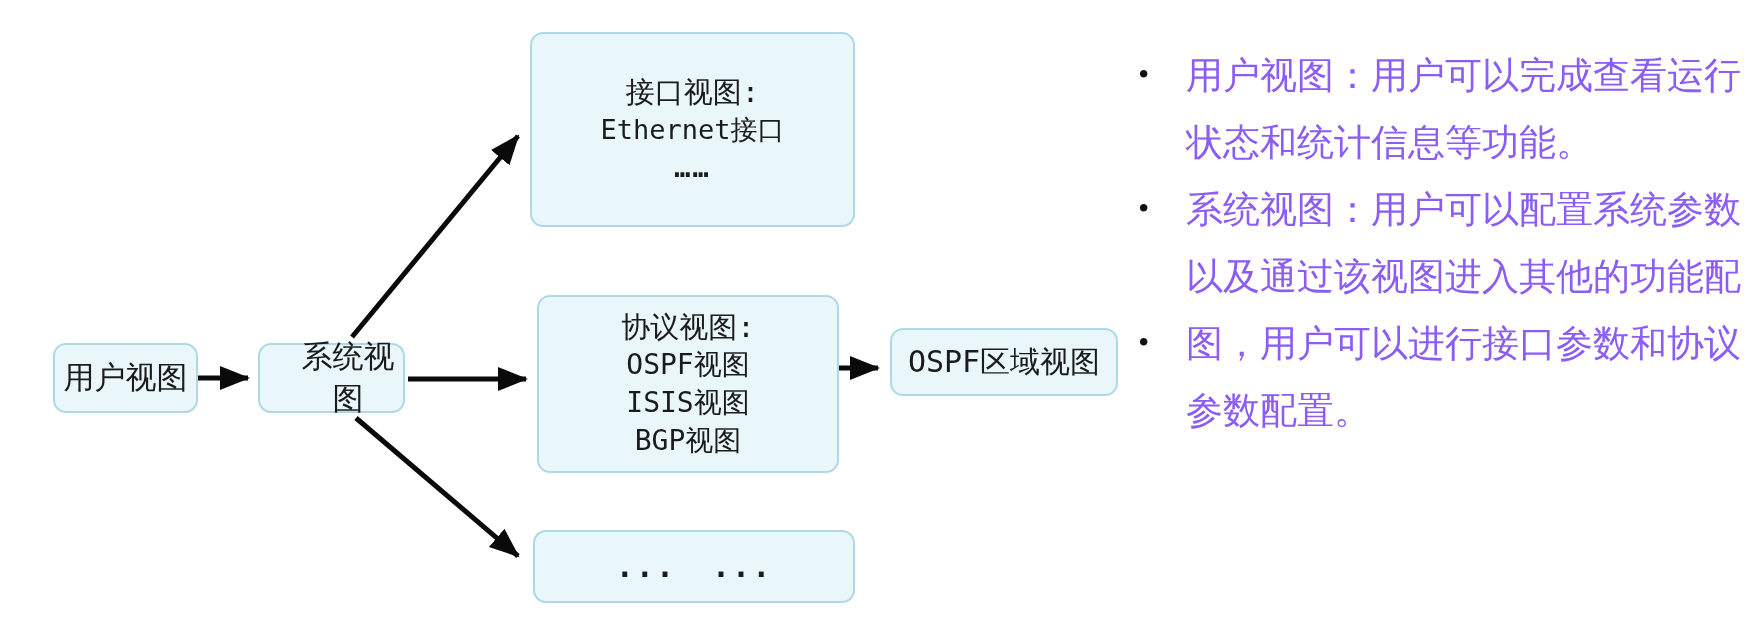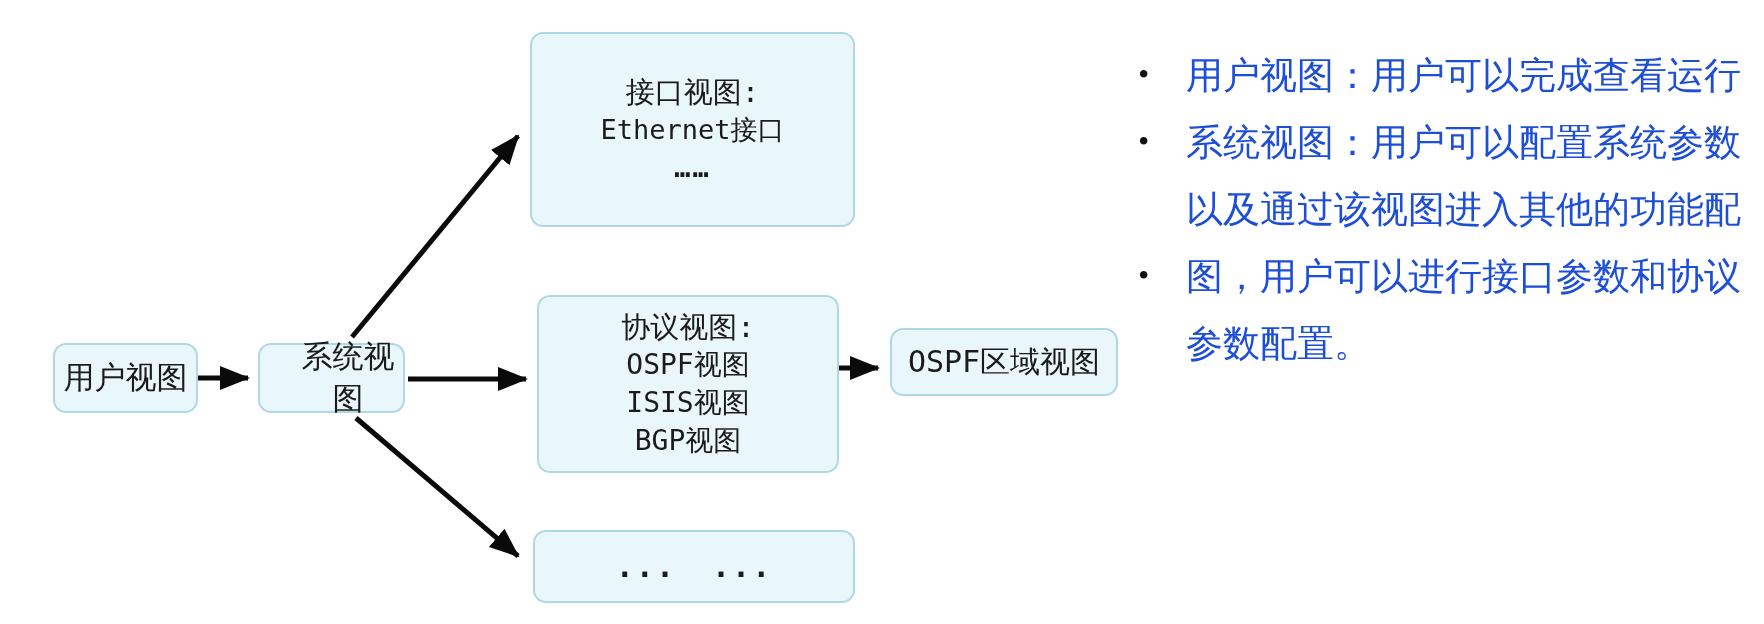--- a/index.html
+++ b/index.html
@@ -45,21 +45,21 @@
     width:58px; flex:0 0 58px;
     font-size:26px; line-height:67px;
     text-align:left; padding-left:8px;
     box-sizing:border-box;
     color:#111111;
   }
   .bullet-lines{flex:1;}
   .bullet-line{
     font-size:37px; line-height:67px;
     white-space:nowrap;
-    color:#1d4ed8;
+    color:#8b5cf6;
   }
 </style>
 </head>
 <body>
 
 <div class="canvas">
 
   <svg class="arrows" viewBox="0 0 1764 624" xmlns="http://www.w3.org/2000/svg">
     <defs>
       <marker id="ah" markerWidth="6.6" markerHeight="5.4" refX="5.6" refY="2.4" orient="auto" markerUnits="strokeWidth">
@@ -101,20 +101,21 @@
   <div class="box box-other">
     <span>... ...</span>
   </div>
 
   <div class="notes">
 
     <div class="bullet">
       <span class="bullet-dot">•</span>
       <div class="bullet-lines">
         <div class="bullet-line">用户视图：用户可以完成查看运行</div>
+        <div class="bullet-line">状态和统计信息等功能。</div>
       </div>
     </div>
 
     <div class="bullet">
       <span class="bullet-dot">•</span>
       <div class="bullet-lines">
         <div class="bullet-line">系统视图：用户可以配置系统参数</div>
         <div class="bullet-line">以及通过该视图进入其他的功能配</div>
       </div>
     </div>

